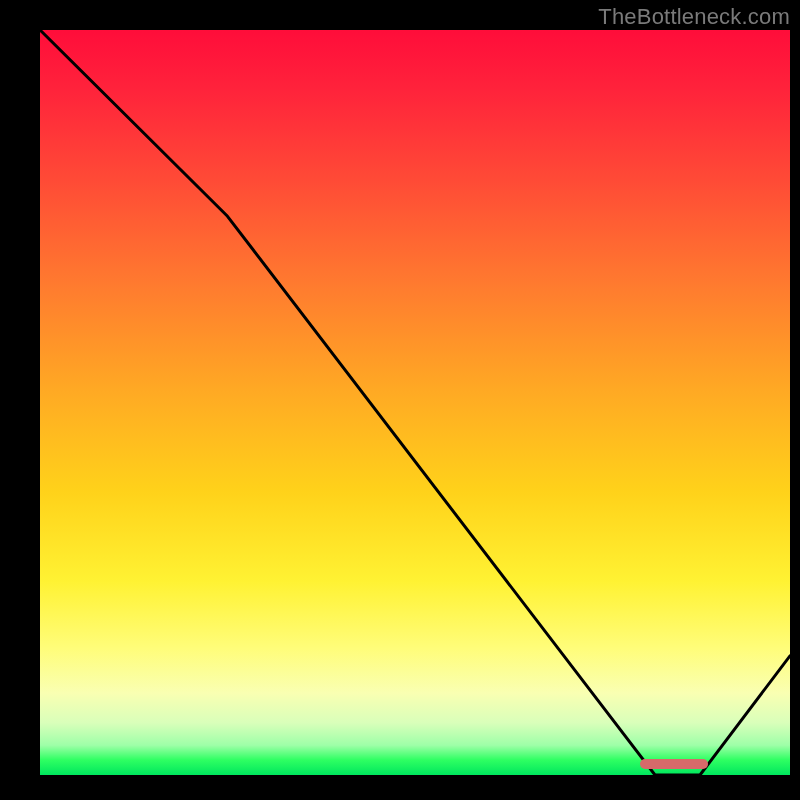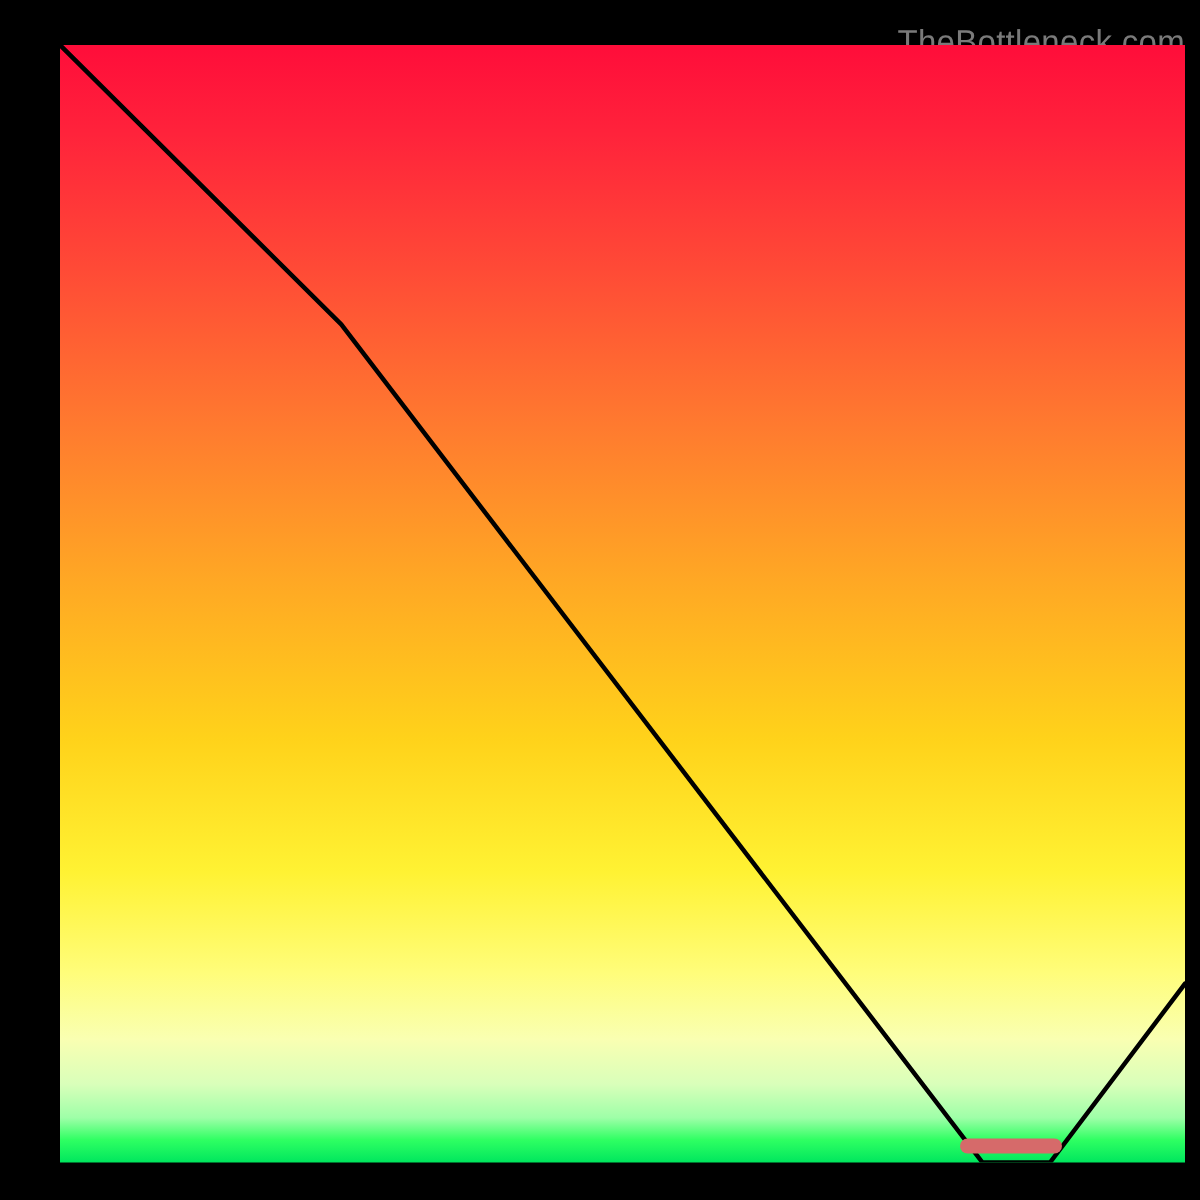--- a/index.html
+++ b/index.html
@@ -41,21 +41,20 @@
   }
   .watermark {
     position: absolute;
     top: 4px;
     right: 10px;
     color: #7a7a7a;
     font-size: 22px;
     font-weight: 500;
     letter-spacing: 0.2px;
     user-select: none;
-    margin-top: 11px;
   }
   svg.curve {
     position: absolute;
     left: 0;
     top: 0;
     width: 100%;
     height: 100%;
     pointer-events: none;
   }
   .bottom-marker {

